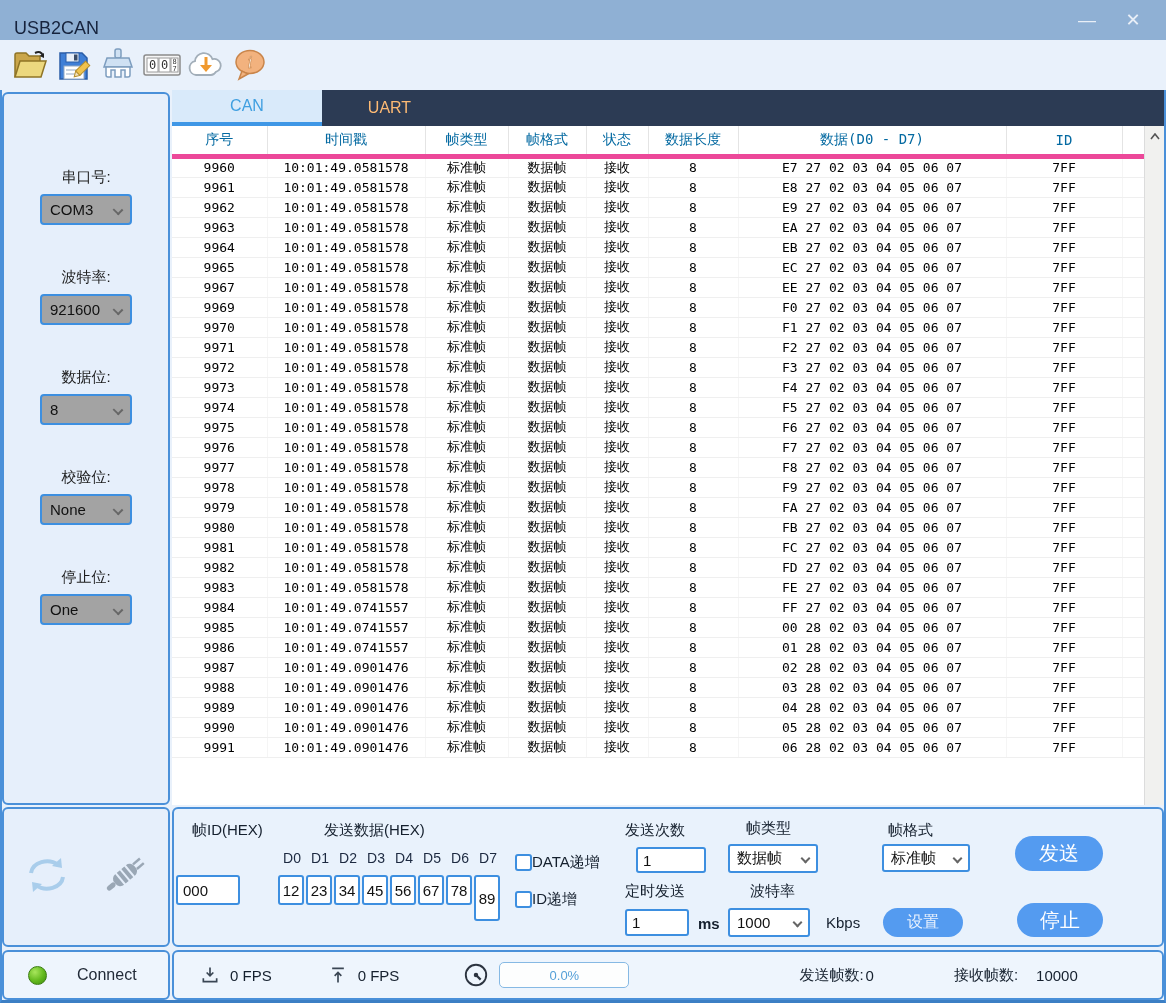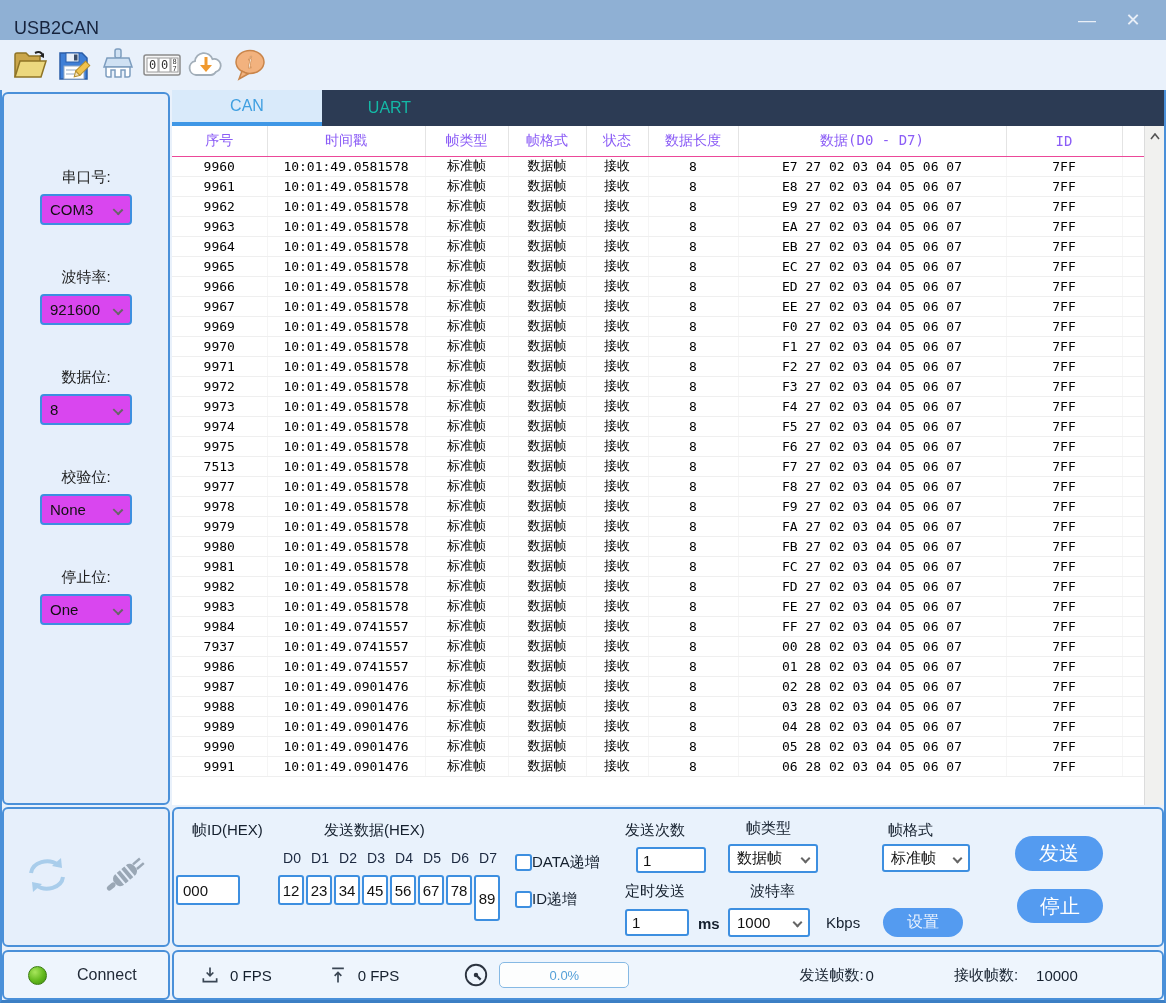--- a/index.html
+++ b/index.html
@@ -17,33 +17,33 @@
 
   
   .toolbar { position:absolute; left:0; top:40px; width:1166px; height:50px; background:#e9f1fb; display:flex; align-items:center; padding-left:10px; gap:4px; }
   .tool-icon { width:40px; height:40px; display:flex; align-items:center; justify-content:center; }
 
   
   .sidebar { position:absolute; left:2px; top:92px; width:168px; height:713px; background:#e6effb; border:2px solid #4a90d9; border-radius:6px; }
   .field-group { text-align:center; margin-top:43px; }
   .field-group:first-child { margin-top:74px; }
   .field-label { font-size:15px; color:#1c1c1c; margin-bottom:7px; }
-  .dropdown { width:92px; height:31px; margin:0 auto; background:#d946ef; border:2px solid #3d8fe0; border-radius:4px; display:flex; align-items:center; padding:0 8px; font-size:15px; color:#111; position:relative;text-align:center; }
+  .dropdown { width:92px; height:31px; margin:0 auto; background:#a3a3a3; border:2px solid #3d8fe0; border-radius:4px; display:flex; align-items:center; padding:0 8px; font-size:15px; color:#111; position:relative;text-align:center; }
   .dropdown .chev { position:absolute; right:8px; top:10px; width:8px; height:8px; border-right:2px solid #666; border-bottom:2px solid #666; transform:rotate(45deg) scale(1,0.9); }
 
   
   .tabbar { position:absolute; left:172px; top:90px; width:992px; height:36px; background:#2c3b54; display:flex; }
   .tab { height:36px; display:flex; align-items:center; justify-content:center; font-size:16px; }
   .tab.can { width:150px; background:#d9eafa; color:#3f9fe0; border-bottom:4px solid #3f97e6; }
-  .tab.uart { width:135px; background:#2c3b54; color:#14b8a6; }
+  .tab.uart { width:135px; background:#2c3b54; color:#fdba74; }
 
   
   .table-wrap { position:absolute; left:172px; top:126px; width:972px; height:679px; background:#fff; overflow:hidden; }
   table { border-collapse:collapse; table-layout:fixed; width:972px; font-family:"DejaVu Sans Mono", monospace; }
-  th { height:30px; font-size:14px; font-weight:normal; color:#8b5cf6; border-bottom:1px solid #ec4899; border-right:1px solid #e4e4e4; background:#fff; }
+  th { height:30px; font-size:14px; font-weight:normal; color:#0369a1; border-bottom:5px solid #ec4899; border-right:1px solid #e4e4e4; background:#fff; }
   th:last-child { border-right:none; }
   td { height:20px; font-size:13px; color:#000; text-align:center; border-bottom:1px solid #efefef; border-right:1px solid #f5f5f5; white-space:nowrap; overflow:hidden; }
   td:last-child { border-right:none; }
   .scrollbar { position:absolute; left:1144px; top:126px; width:20px; height:679px; background:#f1f1ef; border-left:1px solid #dcdcdc; }
   .scroll-up { height:20px; display:flex; align-items:center; justify-content:center; }
 
   
   .conn-icons { position:absolute; left:2px; top:807px; width:168px; height:140px; background:#e6effb; border:2px solid #4a90d9; border-radius:6px; display:flex; align-items:center; justify-content:center; gap:26px; }
 
   
@@ -270,31 +270,20 @@
           <td>10:01:49.0581578</td>
           <td>标准帧</td>
           <td>数据帧</td>
           <td>接收</td>
           <td>8</td>
           <td>EC 27 02 03 04 05 06 07</td>
           <td>7FF</td>
           <td></td>
         </tr>
         <tr>
-          <td>9966</td>
-          <td>10:01:49.0581578</td>
-          <td>标准帧</td>
-          <td>数据帧</td>
-          <td>接收</td>
-          <td>8</td>
-          <td>ED 27 02 03 04 05 06 07</td>
-          <td>7FF</td>
-          <td></td>
-        </tr>
-        <tr>
           <td>9967</td>
           <td>10:01:49.0581578</td>
           <td>标准帧</td>
           <td>数据帧</td>
           <td>接收</td>
           <td>8</td>
           <td>EE 27 02 03 04 05 06 07</td>
           <td>7FF</td>
           <td></td>
         </tr>
@@ -369,21 +358,21 @@
           <td>10:01:49.0581578</td>
           <td>标准帧</td>
           <td>数据帧</td>
           <td>接收</td>
           <td>8</td>
           <td>F6 27 02 03 04 05 06 07</td>
           <td>7FF</td>
           <td></td>
         </tr>
         <tr>
-          <td>7513</td>
+          <td>9976</td>
           <td>10:01:49.0581578</td>
           <td>标准帧</td>
           <td>数据帧</td>
           <td>接收</td>
           <td>8</td>
           <td>F7 27 02 03 04 05 06 07</td>
           <td>7FF</td>
           <td></td>
         </tr>
         <tr>
@@ -468,21 +457,21 @@
           <td>10:01:49.0741557</td>
           <td>标准帧</td>
           <td>数据帧</td>
           <td>接收</td>
           <td>8</td>
           <td>FF 27 02 03 04 05 06 07</td>
           <td>7FF</td>
           <td></td>
         </tr>
         <tr>
-          <td>7937</td>
+          <td>9985</td>
           <td>10:01:49.0741557</td>
           <td>标准帧</td>
           <td>数据帧</td>
           <td>接收</td>
           <td>8</td>
           <td>00 28 02 03 04 05 06 07</td>
           <td>7FF</td>
           <td></td>
         </tr>
         <tr>
@@ -633,21 +622,21 @@
   <div class="sp-label" style="left:652px; top:105px;">Kbps</div>
 
   <div class="sp-label" style="left:714px; top:12px;">帧格式</div>
   <div class="sp-dropdown" style="left:708px; top:35px; width:88px; height:28px;">
       <span>标准帧</span>
       <span class="chev"></span>
     </div>
 
   <button class="pill-btn small" style="left:709px; top:99px; width:80px; height:29px;">设置</button>
   <button class="pill-btn big" style="left:841px; top:27px; width:88px; height:35px;">发送</button>
-  <button class="pill-btn big" style="left:843px; top:80px; width:86px; height:34px;">停止</button>
+  <button class="pill-btn big" style="left:843px; top:94px; width:86px; height:34px;">停止</button>
 </div>
 
 <div class="connect-bar">
   <div class="led"></div>
   <div class="connect-label">Connect</div>
 </div>
 
 <div class="status-bar">
   <div class="sb-item" style="margin-left:26px;">
     <svg width="20" height="20" viewBox="0 0 24 24">

